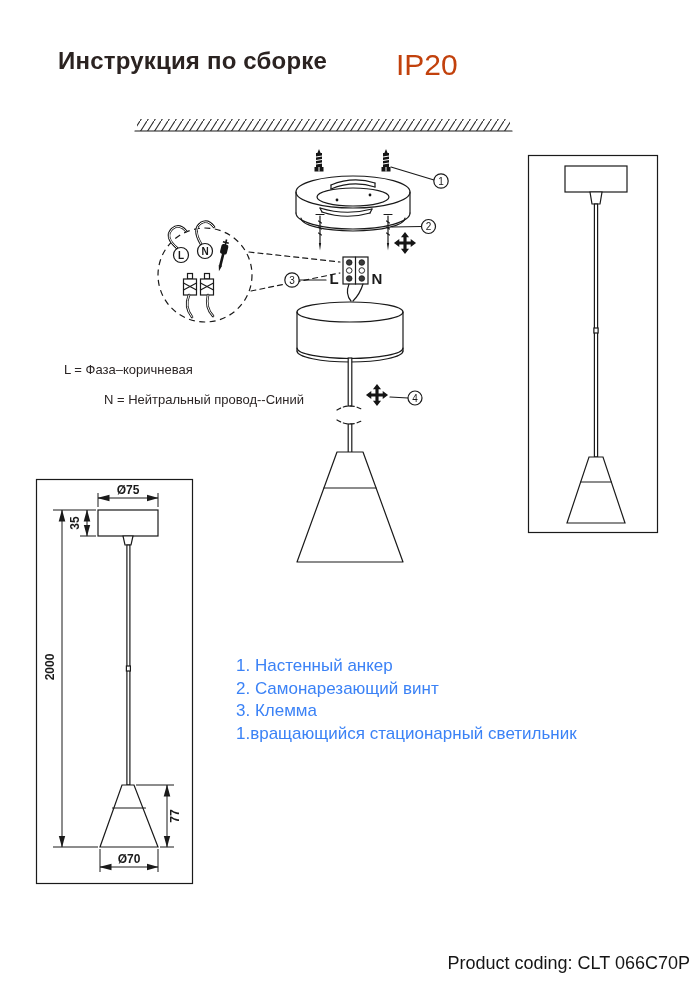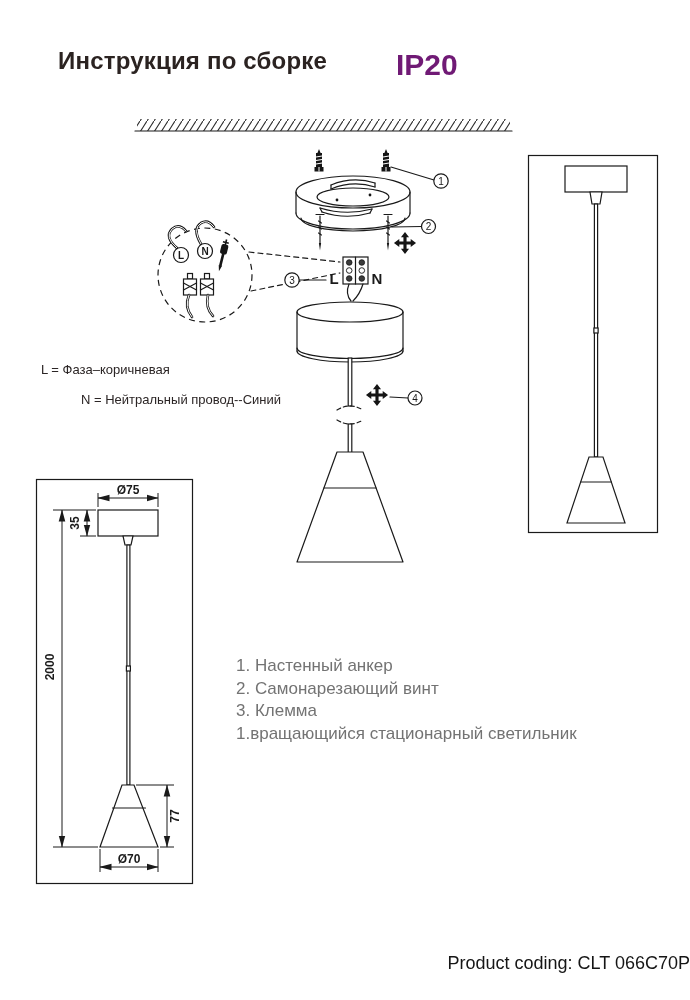--- a/index.html
+++ b/index.html
@@ -3,25 +3,25 @@
 <meta charset="utf-8">
 <style>
   * { margin:0; padding:0; box-sizing:border-box; }
   html,body { background:#ffffff; }
   .sheet {
     position:relative; width:690px; height:1000px; background:#ffffff;
     font-family:"Liberation Sans", sans-serif; overflow:hidden;
   }
   .abs { position:absolute; }
   .title { left:58px; top:47px; font-size:24px; font-weight:700; color:#2b2321; letter-spacing:.2px; }
-  .ip    { left:396px; top:48px; font-size:30px; font-weight:700; color:#701a75; }
-  .legend-line { left:41px; font-size:13px; color:#2b2525; }
+  .ip    { left:396px; top:48px; font-size:30px; font-weight:400; color:#c2410c; }
+  .legend-line { left:64px; font-size:13px; color:#2b2525; }
   .legend-phase   { top:362px; }
   .legend-neutral { top:392px;margin-left:40px; }
-  .parts { left:236px; top:655px; font-size:17px; line-height:22.5px; color:#737373; }
+  .parts { left:236px; top:655px; font-size:17px; line-height:22.5px; color:#3b82f6; }
   .footer { left:0; top:953px; width:690px; text-align:right; font-size:18px; color:#151515; }
 
   svg { position:absolute; overflow:visible; }
   .main-svg  { left:130px; top:100px; }
   .left-svg  { left:30px;  top:475px; }
   .right-svg { left:525px; top:150px; }
 
   svg .s   { stroke:#1a1a1a; fill:none; stroke-width:1.2; stroke-linecap:round; }
   svg .sf  { stroke:#1a1a1a; fill:#ffffff; stroke-width:1.2; }
   svg .blk { fill:#151515; stroke:none; }

